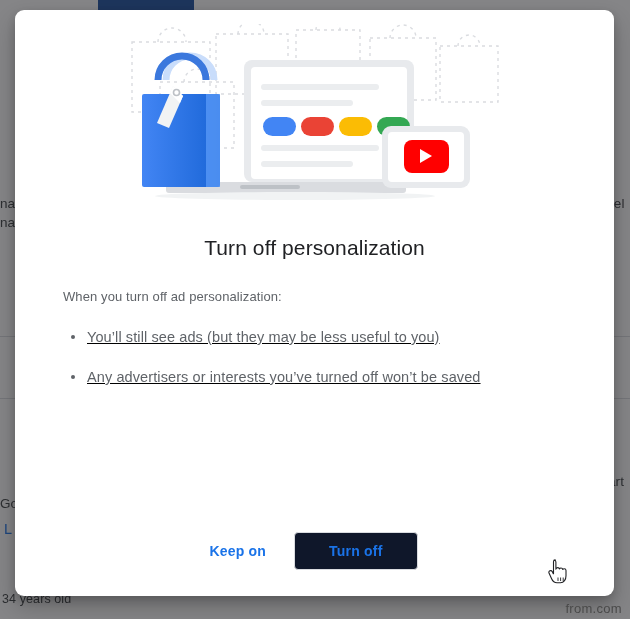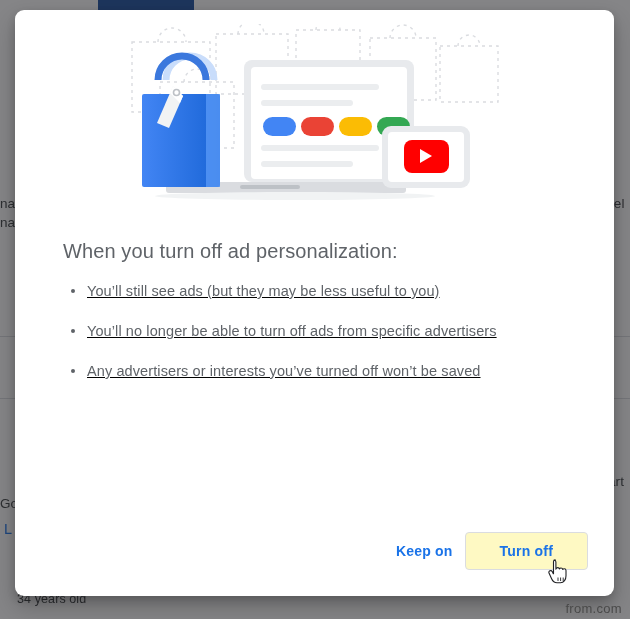--- a/index.html
+++ b/index.html
@@ -101,21 +101,21 @@
     letter-spacing: 0.1px;
   }
 
   
   .body {
     padding: 0 48px;
     margin-top: 24px;
     flex: 1 1 auto;
   }
   .intro {
-    font-size: 20px;
+    font-size: 13px;
     color: #5f6368;
     line-height: 22px;
     letter-spacing: 0.1px;
   }
   .bullets {
     margin: 18px 0 0 0;
     padding: 0;
     list-style: none;
     text-decoration: underline;
   }
@@ -143,39 +143,40 @@
     margin-top: 20px;
     font-size: 14.5px;
     color: #5f6368;
     line-height: 24px;
     letter-spacing: 0.1px;
   }
 
   
   .actions {
     display: flex;
-    justify-content: flex-end;
+    justify-content: center;
     align-items: center;
+    gap: 16px;
     padding: 0 26px 26px 12px;
     flex: none;
   }
   .btn-text {
     background: none;
     border: none;
     color: #1a73e8;
     font-family: "Liberation Sans", sans-serif;
     font-size: 14px;
     font-weight: 700;
     letter-spacing: 0.2px;
     padding: 9px 12px;
     border-radius: 4px;
     cursor: pointer;
   }
   .btn-outline {
-    background: #fef9c3;
+    background: #0f172a;
     border: 1px solid #dadce0;
     color: #1a73e8;
     font-family: "Liberation Sans", sans-serif;
     font-size: 14px;
     font-weight: 700;
     letter-spacing: 0.2px;
     padding: 10px 34px;
     border-radius: 4px;
     cursor: pointer;
   }
@@ -215,21 +216,21 @@
     <div class="bg-rule" style="left:0px; top:336px; width:40px;"></div>
     <div class="bg-rule" style="left:0px; top:398px; width:40px;"></div>
     <div class="bg-rule" style="left:595px; top:336px; width:35px;"></div>
     <div class="bg-rule" style="left:595px; top:398px; width:35px;"></div>
 
     <div class="bg-text" style="left:0px; top:474px;padding-left:48px;">ed</div>
     <div class="bg-text" style="left:0px; top:496px;">Go</div>
     <div class="bg-text bg-link" style="left:4px; top:521px; font-size:14.5px;">L</div>
     <div class="bg-text" style="left:608px; top:474px;">art</div>
 
-    <div class="bg-text small" style="left:17px; top:592px;">34 years old</div>
+    <div class="bg-text small" style="left:2px; top:592px;">34 years old</div>
   </div>
 
   <div class="scrim"></div>
 
   <div class="dialog">
 
     <div class="illus-wrap">
       <svg class="illus" viewBox="0 0 390 180">
         <defs>
           <linearGradient id="bagGrad" x1="0" y1="0" x2="1" y2="0">
@@ -288,27 +289,27 @@
 
         <g>
           <rect x="262" y="102" width="88" height="62" rx="9" fill="#e8eaed"></rect>
           <rect x="268" y="108" width="76" height="50" rx="4" fill="#ffffff"></rect>
           <rect x="284" y="116" width="45" height="33" rx="8" fill="#FF0000"></rect>
           <path d="M300 125 l12 7 -12 7 z" fill="#ffffff"></path>
         </g>
       </svg>
     </div>
 
+    <h1 class="title">Turn off personalization</h1>
 
     <div class="body">
       <p class="intro">When you turn off ad personalization:</p>
 
       <ul class="bullets">
         <li>You’ll still see ads (but they may be less useful to you)</li>
-        <li>You’ll no longer be able to turn off ads from specific advertisers</li>
         <li>Any advertisers or interests you’ve turned off won’t be saved</li>
       </ul>
 
     </div>
 
     <div class="actions">
       <button class="btn-text">Keep on</button>
       <button class="btn-outline">Turn off</button>
     </div>
   </div>

